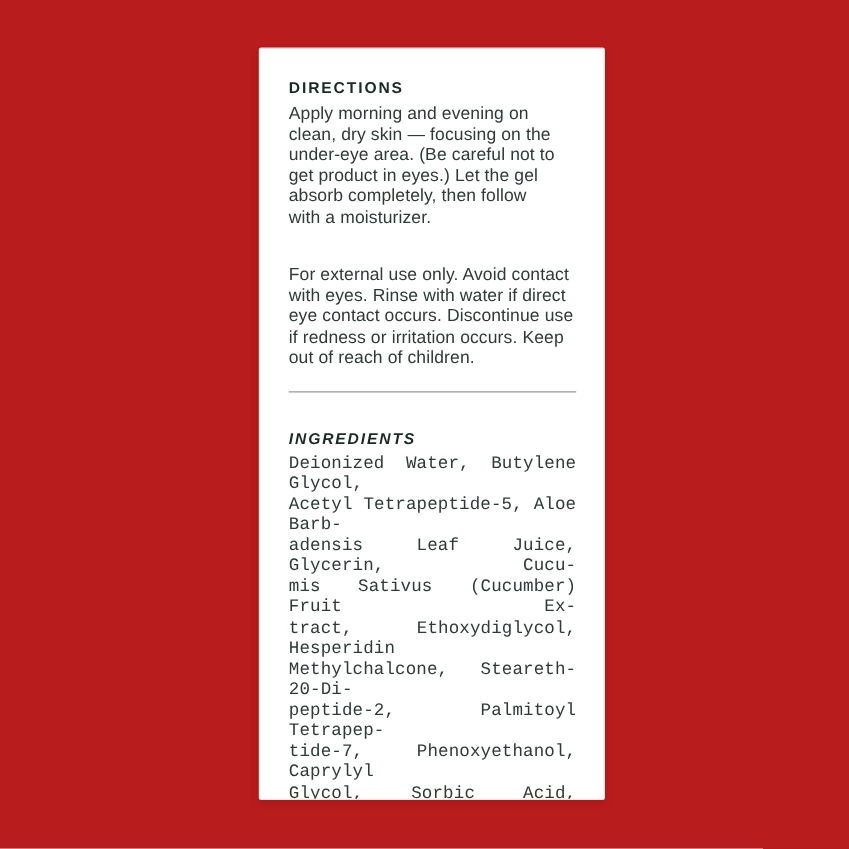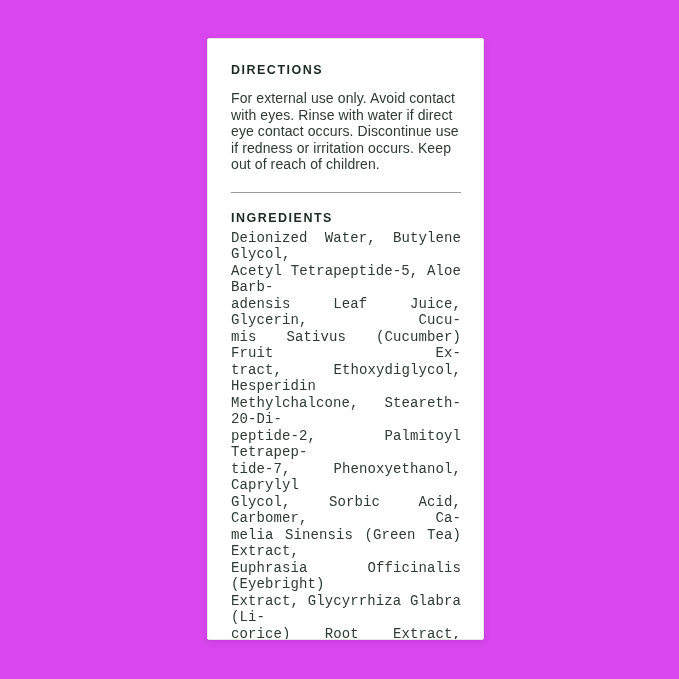--- a/index.html
+++ b/index.html
@@ -5,21 +5,21 @@
   * { margin: 0; padding: 0; box-sizing: border-box; }
   html, body {
     width: 679px; height: 679px;
     background: #ffffff;
     font-family: "Liberation Sans", sans-serif;
     overflow: hidden;
   }
   .stage {
     position: relative;
     width: 679px; height: 679px;
-    background: #d946ef;
+    background: #b91c1c;
   }
   .label-panel {
     position: absolute;
     left: 207px; top: 38px;
     width: 277px; height: 602px;
     background: #ffffff;
     border: 1px solid #e7e7e4;
     border-radius: 2px;
     box-shadow: 0 3px 7px rgba(0,0,0,0.09), 0 0 2px rgba(0,0,0,0.05);
     padding: 24px 22px 0 23px;
@@ -32,44 +32,45 @@
     line-height: 14px;
     color: #1b2a23;
   }
   .body-text {
     font-size: 14px;
     line-height: 16.5px;
     letter-spacing: 0.1px;
     color: #2d3b34;
   }
   .directions-usage { margin-top: 5px; }
-  .directions-warning { margin-top: 13px; }
+  .directions-warning { margin-top: 30px; }
   .divider {
     border: none;
     height: 1px;
     width: 100%;
     background: #9a9a98;
     margin-top: 19px;
   }
-  .ingredients-heading { margin-top: 18px; }
+  .ingredients-heading { margin-top: 30px; font-style: italic; }
   .ingredients-list {
     margin-top: 5px;
     text-align: justify;
     text-align-last: justify;
     font-family: Liberation Mono, monospace;
   }
 </style>
 </head>
 <body>
 
 <div class="stage">
   <div class="label-panel">
 
     <div class="section-heading">DIRECTIONS</div>
 
+    <div class="body-text directions-usage">Apply morning and evening on<br>clean, dry skin — focusing on the<br>under-eye area. (Be careful not to<br>get product in eyes.) Let the gel<br>absorb completely, then follow<br>with a moisturizer.</div>
 
     <div class="body-text directions-warning">For external use only. Avoid contact<br>with eyes. Rinse with water if direct<br>eye contact occurs. Discontinue use<br>if redness or irritation occurs. Keep<br>out of reach of children.</div>
 
     <hr class="divider">
 
     <div class="section-heading ingredients-heading">INGREDIENTS</div>
 
     <div class="body-text ingredients-list">Deionized Water, Butylene Glycol,<br>Acetyl Tetrapeptide-5, Aloe Barb-<br>adensis Leaf Juice, Glycerin, Cucu-<br>mis Sativus (Cucumber) Fruit Ex-<br>tract, Ethoxydiglycol, Hesperidin<br>Methylchalcone, Steareth-20-Di-<br>peptide-2, Palmitoyl Tetrapep-<br>tide-7, Phenoxyethanol, Caprylyl<br>Glycol, Sorbic Acid, Carbomer, Ca-<br>melia Sinensis (Green Tea) Extract,<br>Euphrasia Officinalis (Eyebright)<br>Extract, Glycyrrhiza Glabra (Li-<br>corice) Root Extract, Sodium PCA,<br>Triethanolamine, Glycosaminogly-<br>cans, Sodium Hyaluronate, Pan-<br>thenol, Tocopheryl Acetate, Tetra-<br>hexyldecyl Ascorbate, Allantoin</div>
 
   </div>

